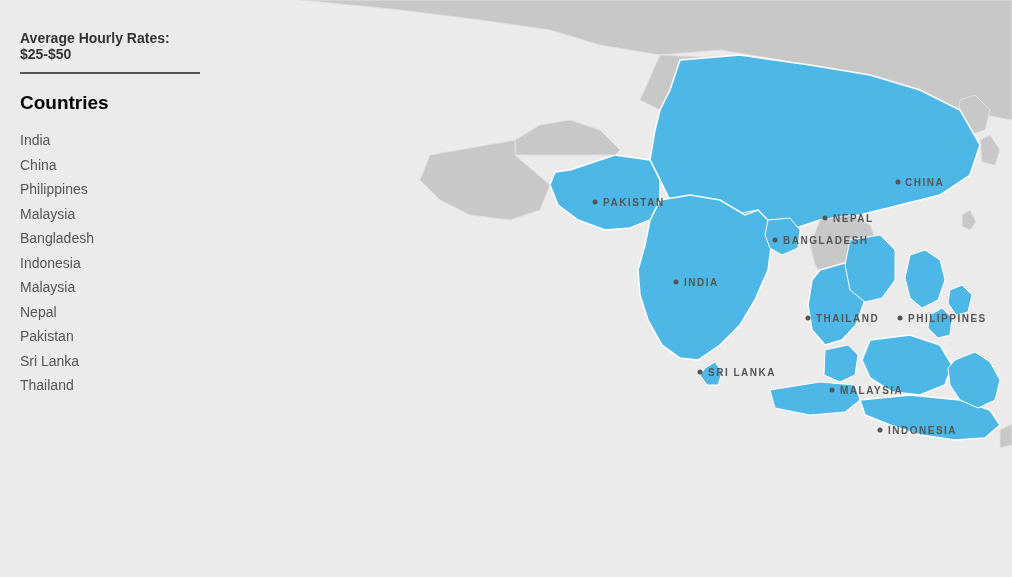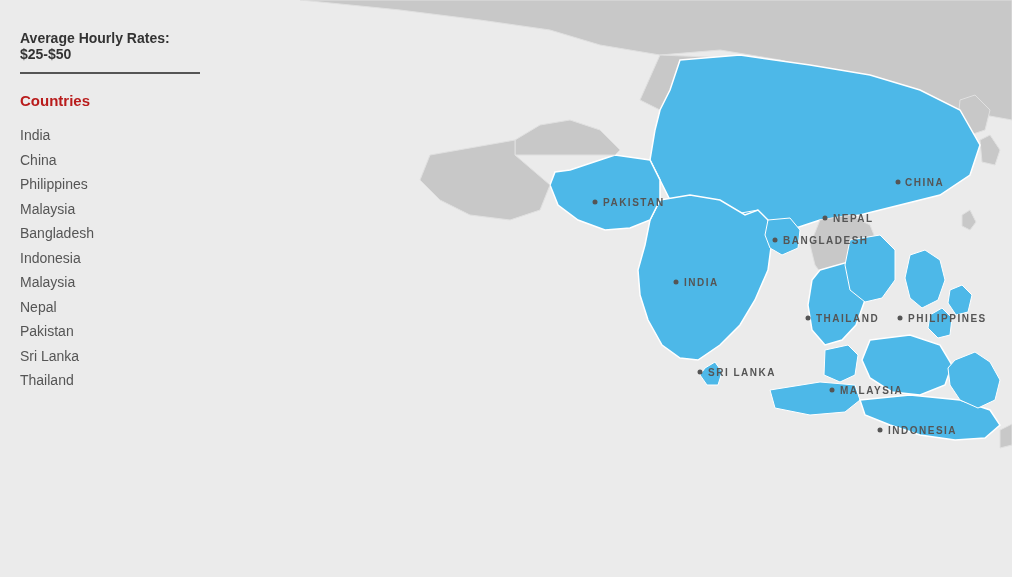--- a/index.html
+++ b/index.html
@@ -38,23 +38,23 @@
     }
 
     .divider {
       width: 180px;
       height: 2px;
       background: #555;
       margin-bottom: 18px;
     }
 
     .countries-heading {
-      font-size: 15px;
+      font-size: 19px;
       font-weight: 700;
-      color: #b91c1c;
+      color: #000000;
       margin-bottom: 14px;
     }
 
     .country-list {
       list-style: none;
     }
 
     .country-list li {
       font-size: 14px;
       color: #555;

